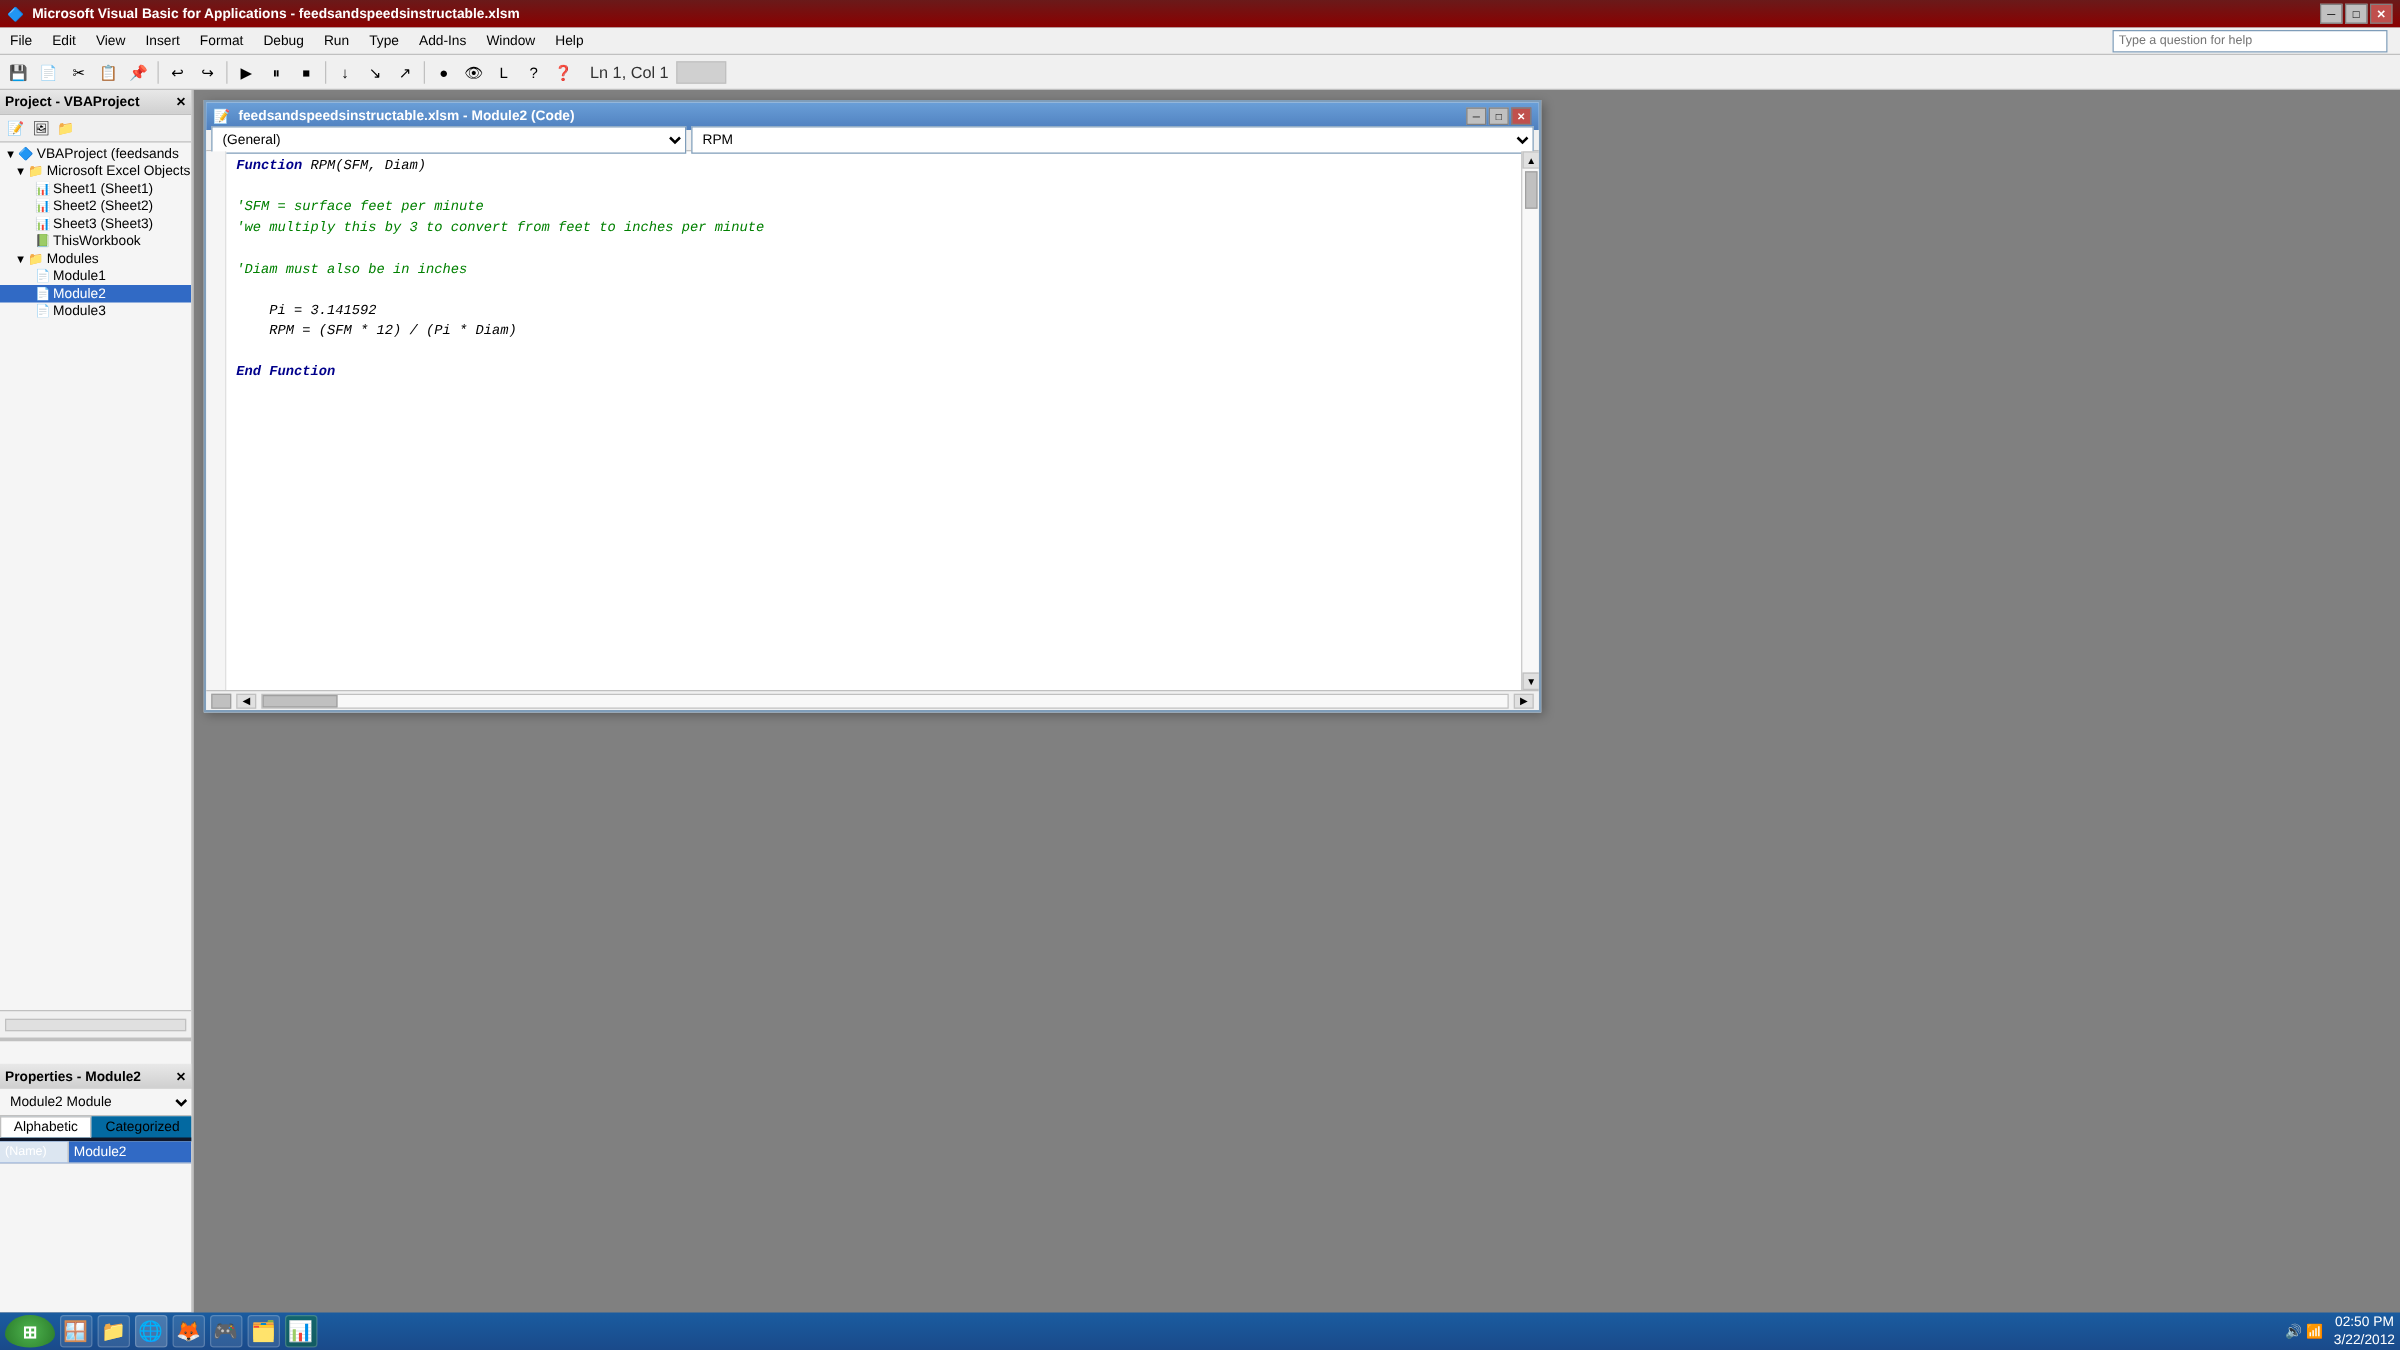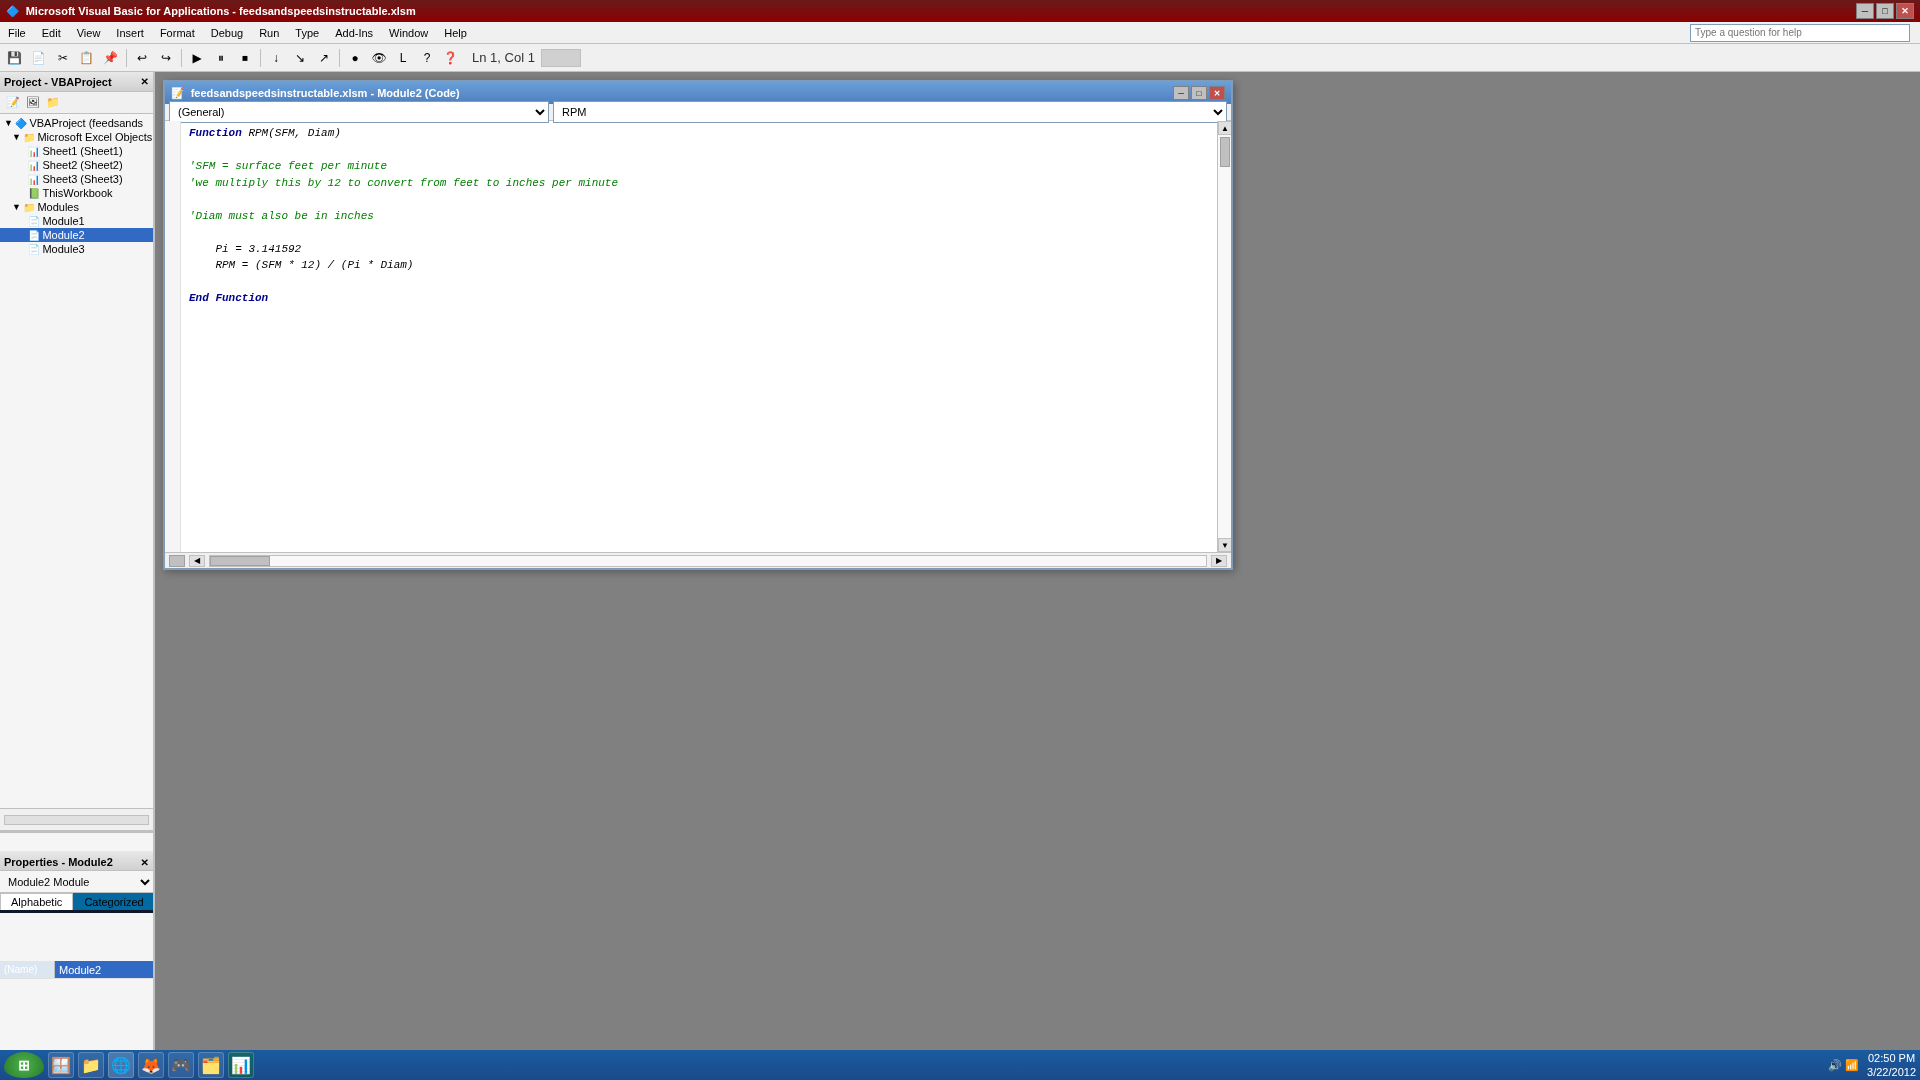--- a/index.html
+++ b/index.html
@@ -191,21 +191,20 @@
     .props-grid {
       flex: 1;
       overflow-y: auto;
       font-size: 11px;
     }
     .props-row {
       display: flex;
       height: 18px;
       align-items: center;
       border-bottom: 1px solid #e0e0e0;
-      margin-top: 48px;
     }
     .props-row.selected { background: #316ac5; color: white; }
     .props-key {
       width: 55px;
       padding: 0 4px;
       font-size: 10px;
       background: #dce6f1;
       height: 100%;
       display: flex; align-items: center;
       border-right: 1px solid #c0c0c0;
@@ -548,21 +547,21 @@
         <select class="code-select code-select-right">
           <option>RPM</option>
         </select>
       </div>
 
       <div class="code-editor-wrap">
         <div class="code-gutter"></div>
         <div class="code-content" contenteditable="false" style=""><span class="kw">Function</span> RPM(SFM, Diam)
 
 <span class="cm">'SFM = surface feet per minute</span>
-<span class="cm">'we multiply this by 12 to convert from feet to inches per minute</span>
+<span class="cm">'we multiply this by 3 to convert from feet to inches per minute</span>
 
 <span class="cm">'Diam must also be in inches</span>
 
     Pi = 3.141592
     RPM = (SFM * 12) / (Pi * Diam)
 
 <span class="kw">End Function</span>
 </div>
 
         <div class="code-scrollbar-v">

